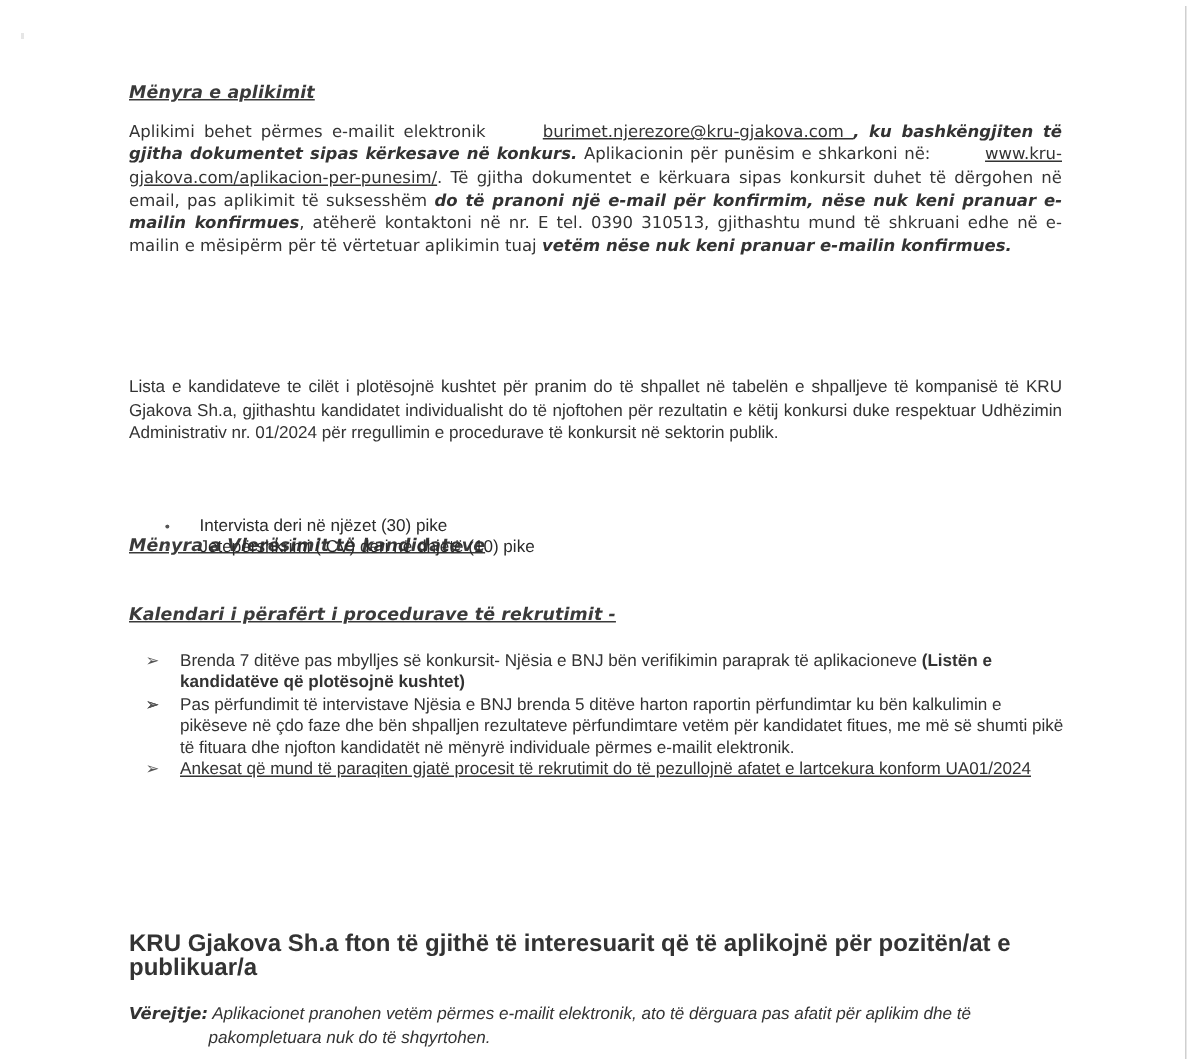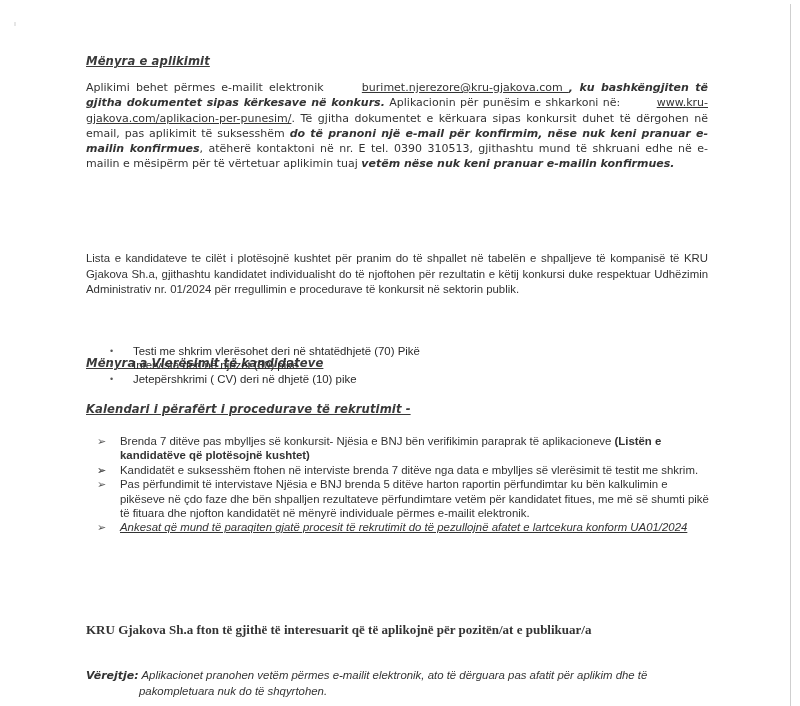--- a/index.html
+++ b/index.html
@@ -26,51 +26,51 @@
     #h2 { top: 234px; }
     #p2 { top: 251px; font-family: "Liberation Sans", sans-serif; font-size: 11.4px; line-height: 15.6px; }
     #h3 { top: 316px; margin-top: 40px; }
     #list1 { top: 344px; left: 110px; width: 560px; margin: 0; padding: 0; list-style: none; font-family: "Liberation Sans", sans-serif; font-size: 11.4px; line-height: 14.2px; }
     #list1 li { position: relative; padding-left: 23px; }
     #list1 li .bullet { position: absolute; left: 0; top: 0; font-size: 9px; color: #555; }
     #h4 { top: 402px; }
     #list2 { position: absolute; top: 434px; left: 97px; width: 612px; margin: 0; padding: 0; list-style: none; font-family: "Liberation Sans", sans-serif; font-size: 11.4px; line-height: 14.4px; color: #333; }
     #list2 li { position: relative; padding-left: 23px; margin-bottom: 0; }
     #list2 li .arrow { position: absolute; left: 0; top: 0; font-size: 11px; color: #555; }
-    #list2 li.underline-item .txt { font-style: italic; text-decoration: underline; }
+    #list2 li.underline-item .txt { text-decoration: underline; }
 
-    #closing { top: 622px; left: 86px; width: 640px; font-family: Liberation Serif, serif; font-weight: bold; font-size: 13px; line-height: 15.5px; color: #333; }
+    #closing { top: 622px; left: 86px; width: 640px; font-family: Liberation Sans, sans-serif; font-weight: bold; font-size: 16px; line-height: 15.5px; color: #333; }
     #note { top: 668px; left: 86px; width: 640px; font-family: "Liberation Sans", sans-serif; font-size: 11.4px; line-height: 15.5px; color: #333; font-style: italic; }
     #note .label { font-weight: bold; font-family: "DejaVu Sans", sans-serif; font-size: 11px; }
     #note .indent { padding-left: 53px; display: block; }
   </style>
 </head>
 <body>
 
 <div class="page">
   <div class="edge-line"></div>
   <div class="scan-mark"></div>
 
   <div id="h1" class="block heading">Mënyra e aplikimit</div>
   <div id="p1" class="block para"><span>Aplikimi behet përmes e-mailit elektronik </span><span class="link">burimet.njerezore@kru-gjakova.com </span><span class="bi"> , ku bashkëngjiten të gjitha dokumentet  sipas kërkesave në konkurs.</span><span> Aplikacionin për punësim e shkarkoni në: </span><span class="link">www.kru-gjakova.com/aplikacion-per-punesim/</span><span>. Të gjitha dokumentet  e kërkuara sipas konkursit  duhet të dërgohen  në email, pas aplikimit të suksesshëm </span><span class="bi">do të pranoni një e-mail për konfirmim, nëse nuk keni pranuar e-mailin konfirmues</span><span>, atëherë kontaktoni në nr. E tel. 0390 310513, gjithashtu mund të shkruani edhe në e-mailin e mësipërm për të vërtetuar aplikimin tuaj </span><span class="bi">vetëm nëse nuk keni pranuar e-mailin konfirmues.</span></div>
 
   <div id="p2" class="block para">Lista e kandidateve te cilët i plotësojnë kushtet për pranim do të shpallet në tabelën e shpalljeve të kompanisë të KRU Gjakova Sh.a, gjithashtu kandidatet individualisht do të njoftohen për rezultatin e këtij konkursi duke respektuar Udhëzimin Administrativ nr. 01/2024 për rregullimin e procedurave të konkursit në sektorin publik.</div>
 
   <div id="h3" class="block heading">Mënyra a Vlerësimit të kandidateve</div>
   <ul id="list1" class="block">
-    <li><span class="bullet">•</span><span>Testi me shkrim vlerësohet deri në shtatëdhjetë (70) Pikë</span></li>
+    <li><span class="bullet">•</span></li>
     <li><span class="bullet">•</span><span>Intervista deri në njëzet (30) pike</span></li>
     <li><span class="bullet">•</span><span>Jetepërshkrimi  ( CV) deri në dhjetë (10) pike</span></li>
   </ul>
 
   <div id="h4" class="block heading">Kalendari i përafërt i procedurave të rekrutimit -</div>
   <ul id="list2">
     <li><span class="arrow">➢</span><span>Brenda 7 ditëve pas mbylljes së konkursit- Njësia e BNJ bën verifikimin paraprak të aplikacioneve </span><span class="b">(Listën e kandidatëve që plotësojnë kushtet)</span></li>
     <li><span class="arrow">➢</span></li>
-    <li><span class="arrow">➢</span><span>Kandidatët e suksesshëm ftohen në interviste brenda 7 ditëve nga data e mbylljes së vlerësimit të testit me shkrim.</span></li>
+    <li><span class="arrow">➢</span></li>
     <li><span class="arrow">➢</span><span>Pas përfundimit të intervistave Njësia e BNJ brenda 5 ditëve harton raportin përfundimtar ku bën kalkulimin e pikëseve në çdo faze dhe bën shpalljen rezultateve përfundimtare vetëm për kandidatet fitues, me më së shumti pikë të fituara dhe njofton kandidatët në  mënyrë individuale përmes e-mailit elektronik.</span></li>
     <li class="underline-item"><span class="arrow">➢</span><span class="txt">Ankesat që mund të paraqiten gjatë procesit  të rekrutimit do të pezullojnë afatet e  lartcekura konform UA01/2024</span></li>
   </ul>
 
   <div id="closing" class="block">
     <div>KRU Gjakova Sh.a fton të gjithë të interesuarit që të aplikojnë për pozitën/at e publikuar/a</div>
   </div>
 
   <div id="note" class="block">
     <span class="label">Vërejtje:</span><span> Aplikacionet pranohen vetëm përmes e-mailit elektronik, ato të dërguara pas afatit për aplikim dhe të</span>

